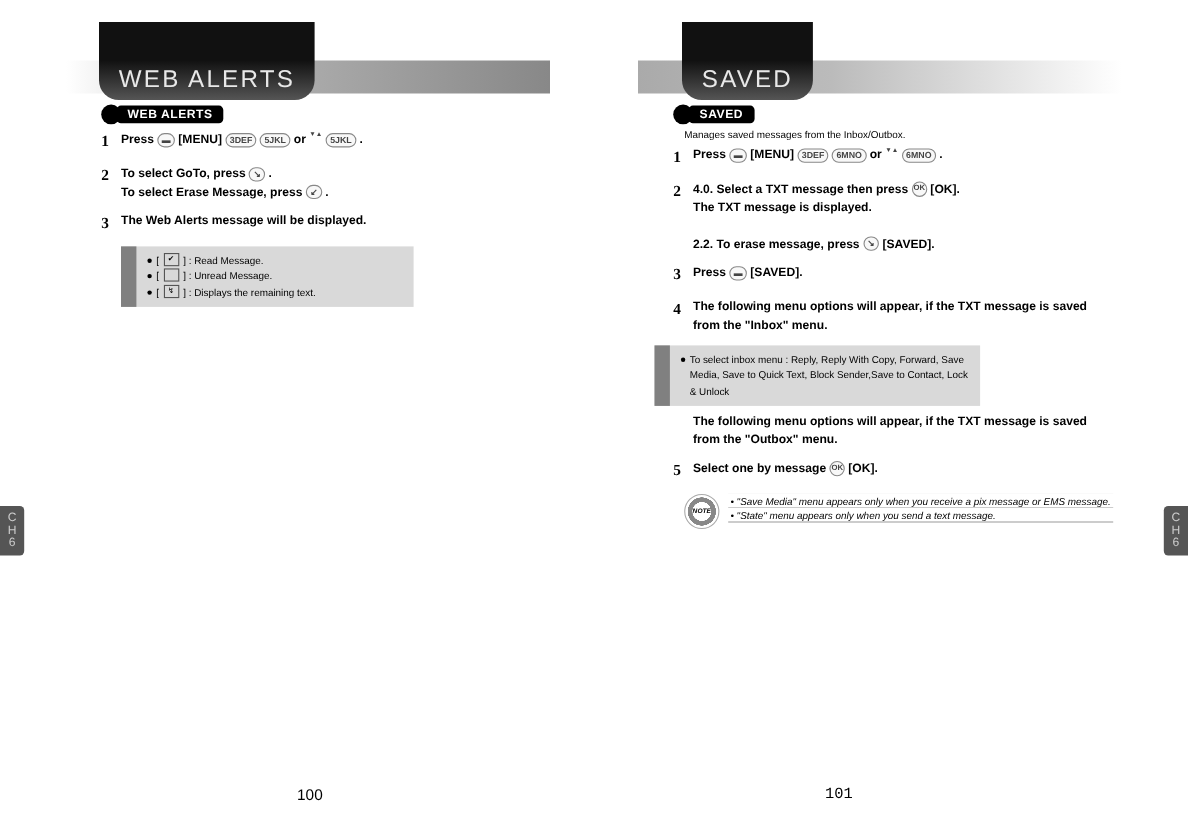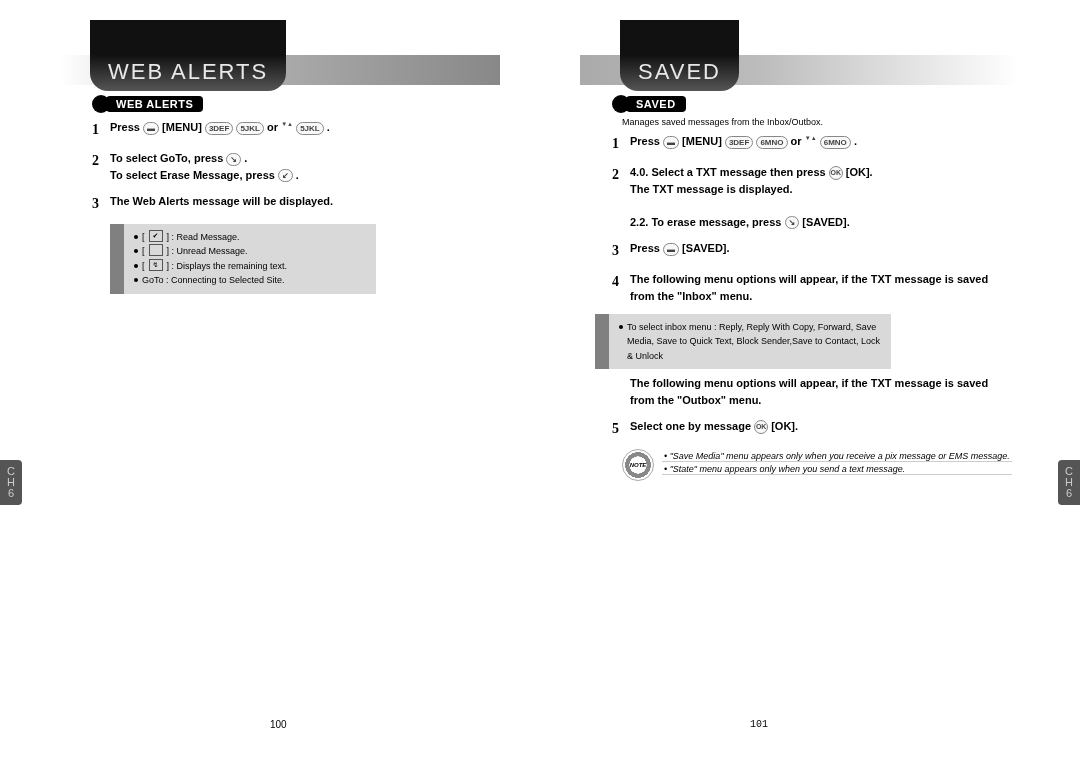--- a/index.html
+++ b/index.html
@@ -176,21 +176,21 @@
     padding: 1px 2px;
   }
   .ch-tab {
     position:absolute;
     background:#555;color:#ccc;padding:6px 4px;font-size:11px;text-align:center;
     width:14px;line-height:1;
   }
   .ch-left { left: -60px; top: 440px; border-radius: 0 4px 4px 0; }
   .ch-right { right: -60px; top: 440px; border-radius: 4px 0 0 4px; }
   .page-num {
-    position:absolute;bottom:-10px;font-size:10px;
+    position:absolute;bottom:-10px;font-size:14px;
   }
   .page-left .page-num { right: 50px; }
   .page-right .page-num { left: 50px; text-align:left;}
   .page-right .page-num { left: auto; font-family: Liberation Mono, monospace; }
   .page-left .page-num { left: 210px;}
   .page-right .page-num { left: 210px;}
 </style>
 </head>
 <body>
 
@@ -257,24 +257,20 @@
             <span>[</span>
             <span class="icon-box">&nbsp;</span>
             <span>] : Unread Message.</span>
           </div>
         <div class="tip-line">
             <span class="tip-bullet"></span>
             <span>[</span>
             <span class="icon-box">↯</span>
             <span>] : Displays the remaining text.</span>
           </div>
-        <div class="tip-line">
-            <span class="tip-bullet"></span>
-            <span>GoTo : Connecting to Selected Site.</span>
-          </div>
       </div>
     </div>
 
     <div class="page-num">100</div>
   </div>
 
   <div class="page page-right">
     <div class="ch-tab ch-right" style="white-space:pre;">C
 H
 6</div>

